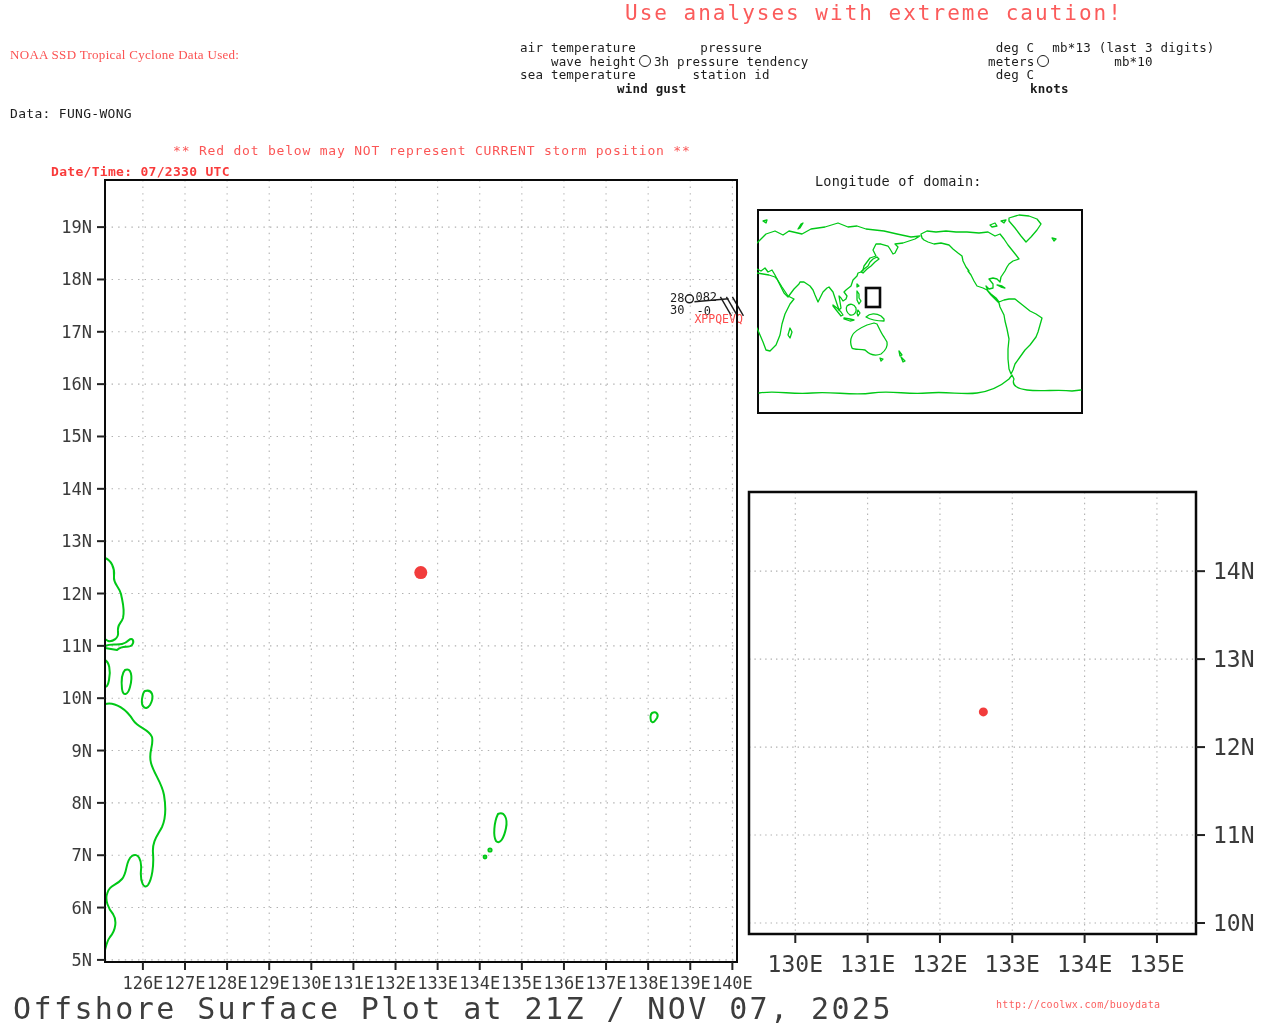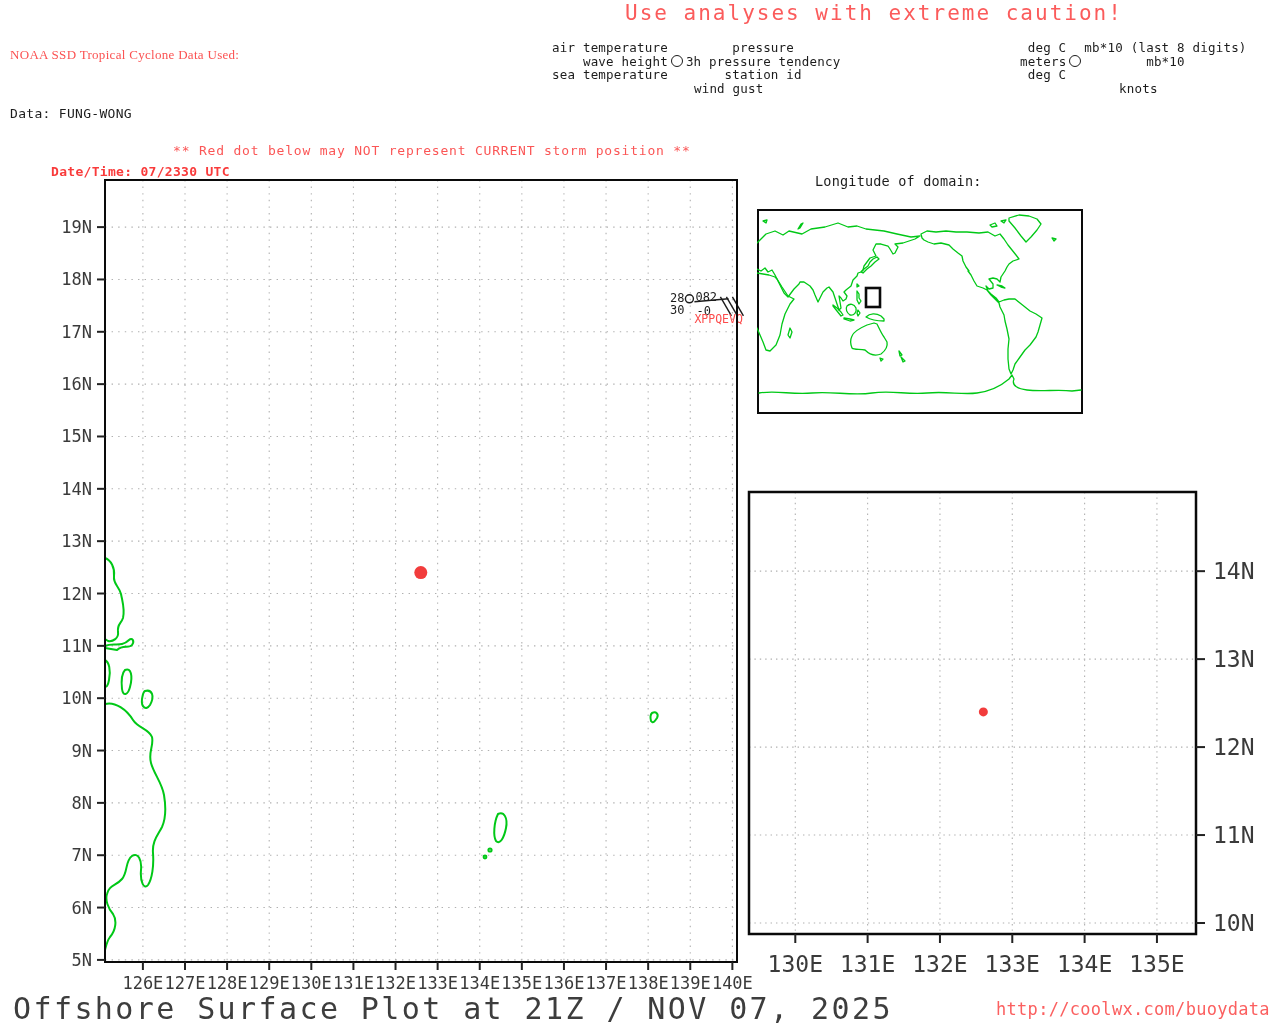--- a/index.html
+++ b/index.html
@@ -8,36 +8,36 @@
   .abs{position:absolute;}
   
   .storm-info{left:10px;top:6px;font-size:13px;line-height:19.5px;letter-spacing:0.3px;white-space:pre;}
   .red{color:#fb5151;font-family:Liberation Serif, serif;}
   .redbold{color:#f93b3b;font-weight:bold;padding-left:41px;}
   
   .caution{left:625px;top:1px;font-size:21px;letter-spacing:2px;color:#fb5b5b;white-space:pre;}
   
   .legend{display:grid;grid-template-columns:max-content 18px max-content;
           font-size:12.5px;line-height:13.5px;letter-spacing:0.2px;color:#1c1c1c;}
-  .legend .lc{text-align:right;margin-left:32px;}
+  .legend .lc{text-align:right;}
   .legend .rc{text-align:center;}
   .legend .circ{width:10px;height:10px;border:1.4px solid #1c1c1c;border-radius:50%;
                 align-self:center;justify-self:center;grid-row:2;grid-column:2;}
-  .legend .row4{grid-column:1/4;text-align:center;}
+  .legend .row4{grid-column:1/4;text-align:left;font-weight:bold;}
   .legend-left{left:520px;top:41px;}
   .legend-left .row4{padding-left:97px;}
   .legend-right{left:988px;top:41px;}
   .legend-right .row4{padding-left:42px;}
   
   .warning{left:173px;top:143px;font-size:13px;letter-spacing:0.8px;color:#fb5656;white-space:pre;}
   
   .domain-title{left:815px;top:173px;font-size:13.5px;letter-spacing:0.2px;color:#1c1c1c;}
   
   .footer-title{left:13px;top:991px;font-size:30px;letter-spacing:2.4px;color:#3d3d3d;white-space:pre;}
-  .footer-url{left:996px;top:999px;font-size:17px;letter-spacing:0.3px;color:#fb6060;white-space:pre;}
+  .footer-url{left:996px;top:999px;font-size:10px;letter-spacing:0.3px;color:#fb6060;white-space:pre;}
   svg text{font-family:"DejaVu Sans Mono", monospace;}
   .coast{fill:none;stroke:#00c816;stroke-width:2;stroke-linejoin:round;stroke-linecap:round;}
   .coast-thin{fill:none;stroke:#00c816;stroke-width:1.3;stroke-linejoin:round;stroke-linecap:round;}
 </style>
 </head>
 <body>
 
 <div class="abs storm-info">
   <div class="red">NOAA SSD Tropical Cyclone Data Used:</div>
   <div>Data: FUNG-WONG</div>
@@ -52,21 +52,21 @@
   <div class="lc" style="grid-row:2;grid-column:1">wave height</div>
   <span class="circ"></span>
   <div class="rc" style="grid-row:2;grid-column:3">3h pressure tendency</div>
   <div class="lc" style="grid-row:3;grid-column:1">sea temperature</div>
   <div class="rc" style="grid-row:3;grid-column:3">station id</div>
   <div class="row4" style="grid-row:4">wind gust</div>
 </div>
 
 <div class="abs legend legend-right">
   <div class="lc" style="grid-row:1;grid-column:1">deg C</div>
-  <div class="rc" style="grid-row:1;grid-column:3">mb*10 (last 8 digits)</div>
+  <div class="rc" style="grid-row:1;grid-column:3">mb*13 (last 3 digits)</div>
   <div class="lc" style="grid-row:2;grid-column:1">meters</div>
   <span class="circ"></span>
   <div class="rc" style="grid-row:2;grid-column:3">mb*10</div>
   <div class="lc" style="grid-row:3;grid-column:1">deg C</div>
   <div class="rc" style="grid-row:3;grid-column:3"></div>
   <div class="row4" style="grid-row:4">knots</div>
 </div>
 
 <div class="abs warning">** Red dot below may NOT represent CURRENT storm position **</div>
 

